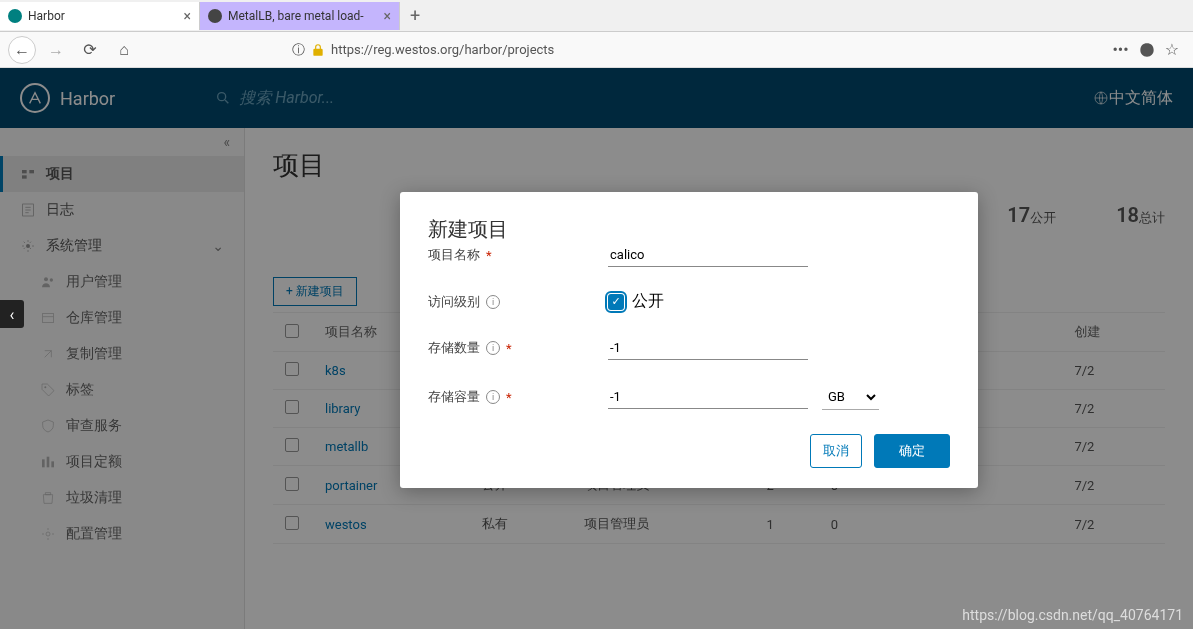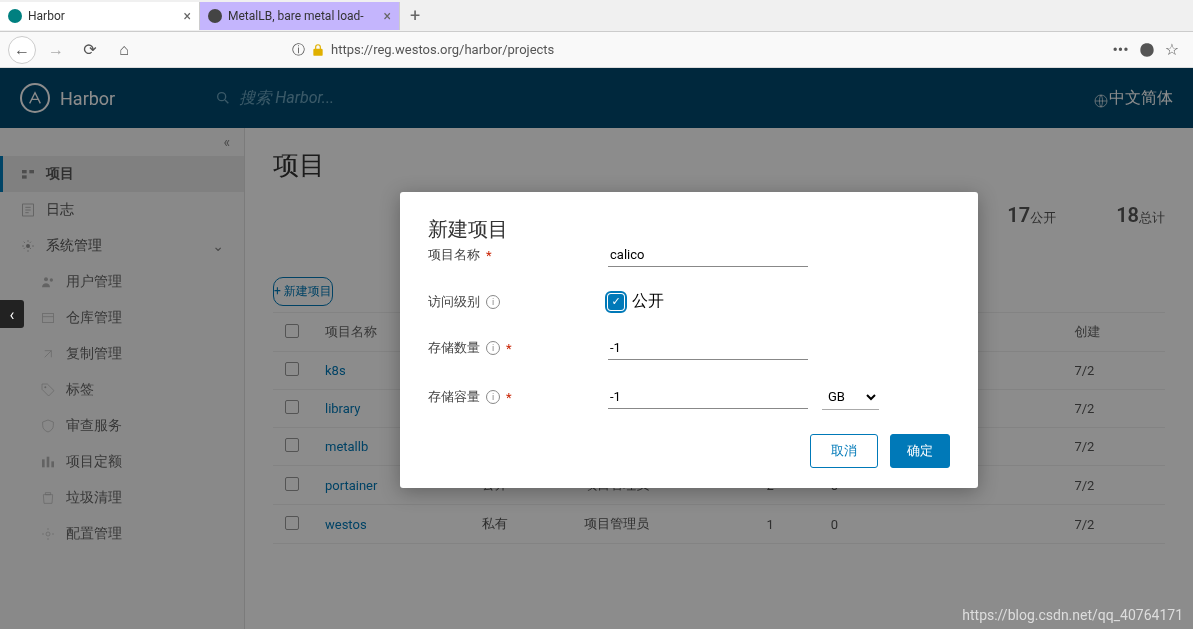--- a/index.html
+++ b/index.html
@@ -20,61 +20,61 @@
 .addr-wrap { flex: 1; display: flex; align-items: center; margin-left: 140px; }
 .addr-bar { flex: 1; height: 26px; display: flex; align-items: center; padding: 0 8px; font-size: 13px; color: #555; gap: 6px; }
 .addr-icons { display: flex; gap: 10px; align-items: center; color: #555; padding: 0 6px; }
 .lock-ico { width: 14px; height: 14px; }
 
 
 .harbor-header { height: 60px; background: #004a70; display: flex; align-items: center; padding: 0 20px; color: #fff; }
 .harbor-logo { display: flex; align-items: center; gap: 10px; font-size: 18px; }
 .harbor-logo-ico { width: 30px; height: 30px; border: 2px solid #fff; border-radius: 50%; display: flex; align-items: center; justify-content: center; }
 .harbor-search { margin-left: 100px; display: flex; align-items: center; gap: 8px; color: #6ba3bd; font-style: italic; }
-.harbor-lang { margin-left: auto; display: flex; align-items: flex-end; gap: 0; }
+.harbor-lang { margin-left: auto; display: flex; align-items: center; gap: 0; }
 
 
 .app-body { display: flex; height: calc(629px - 32px - 36px - 60px); }
 .sidebar { width: 245px; background: #fafafa; border-right: 1px solid #e0e0e0; overflow-y: auto; position: relative; }
 .sidebar-collapse { text-align: right; padding: 6px 14px; color: #888; font-size: 14px; }
 .side-item { display: flex; align-items: center; gap: 10px; padding: 9px 20px; font-size: 14px; color: #565656; cursor: pointer; }
 .side-item.active { background: #e9e9e9; font-weight: bold; border-left: 3px solid #007cbb; padding-left: 17px; }
 .side-item.sub { padding-left: 40px; color: #666; }
 .side-item .chev { margin-left: auto; color: #888; }
 .side-ico { width: 16px; height: 16px; opacity: 0.6; }
 
 
 .main { flex: 1; background: #fff; padding: 20px 28px; position: relative; overflow: hidden; }
 .page-title { font-size: 26px; color: #333; margin-bottom: 20px; }
 .stats { display: flex; gap: 60px; justify-content: flex-end; margin-bottom: 12px; margin-right: 0px; }
 .stat { font-size: 13px; color: #565656; }
 .stat b { font-size: 20px; font-weight: 600; }
 .toolbar { display: flex; gap: 8px; margin-bottom: 4px; margin-top: 50px; }
-.btn { border: 1px solid #0079b8; color: #0079b8; background: #fff; padding: 5px 0; font-size: 12px; border-radius: 10px; cursor: pointer; }
+.btn { border: 1px solid #0079b8; color: #0079b8; background: #fff; padding: 5px 12px; font-size: 12px; border-radius: 0; cursor: pointer; }
 .data-table { width: 100%; border-collapse: collapse; margin-top: 6px; }
 .data-table th, .data-table td { text-align: left; padding: 10px 12px; font-size: 13px; border-bottom: 1px solid #eee; color: #565656; }
 .data-table th { color: #666; font-weight: normal; border-top: 1px solid #eee; }
 .data-table td.link { color: #0079b8; }
 .chk { width: 14px; height: 14px; border: 1px solid #999; border-radius: 2px; display: inline-block; }
 
 
 .overlay { position: absolute; top: 68px; left: 0; right: 0; bottom: 0; background: rgba(0,0,0,0.45); }
 .modal { position: absolute; top: 192px; left: 400px; width: 578px; background: #fff; border-radius: 3px; padding: 24px 28px 20px; box-shadow: 0 4px 20px rgba(0,0,0,0.3); }
 .modal h3 { font-size: 20px; font-weight: normal; color: #333; }
 .form-row { display: flex; align-items: center; margin-bottom: 24px; }
 .form-label { width: 180px; font-size: 13px; color: #444; display: flex; align-items: center; gap: 6px; }
 .req { color: #c92100; }
 .info-ico { width: 14px; height: 14px; border: 1px solid #888; border-radius: 50%; display: inline-flex; align-items: center; justify-content: center; font-size: 9px; color: #888; }
 .form-input { border: none; border-bottom: 1px solid #888; padding: 4px 2px; font-size: 13px; width: 200px; outline: none; }
 .form-select { border: none; border-bottom: 1px solid #aaa; padding: 4px 18px 4px 2px; font-size: 13px; background: transparent; margin-left: 14px; }
 .checkbox-wrap { display: flex; align-items: center; gap: 8px; }
 .checkbox { width: 16px; height: 16px; background: #0079b8; border-radius: 3px; display: flex; align-items: center; justify-content: center; color: #fff; font-size: 11px; outline: 2px solid #0079b8; outline-offset: 1px; }
 .modal-actions { display: flex; justify-content: flex-end; gap: 12px; margin-top: 18px; }
-.btn-outline { border: 1px solid #0079b8; color: #0079b8; background: #fff; padding: 7px 20px; font-size: 13px; border-radius: 3px; cursor: pointer; }
-.btn-primary { border: 1px solid #0079b8; color: #fff; background: #0079b8; padding: 7px 16px; font-size: 13px; border-radius: 3px; cursor: pointer; }
+.btn-outline { border: 1px solid #0079b8; color: #0079b8; background: #fff; padding: 7px 12px; font-size: 13px; border-radius: 3px; cursor: pointer; }
+.btn-primary { border: 1px solid #0079b8; color: #fff; background: #0079b8; padding: 7px 24px; font-size: 13px; border-radius: 3px; cursor: pointer; }
 
 .side-handle { position: absolute; top: 300px; left: 0; width: 24px; height: 28px; background: #222; color: #fff; display: flex; align-items: center; justify-content: center; border-radius: 0 3px 3px 0; z-index: 99; }
 .watermark { position: absolute; bottom: 6px; right: 10px; color: #ddd; font-size: 14px; z-index: 200; }
 </style>
 </head>
 <body>
 
 <div class="browser-tabs">
   <div class="tab active">
     <span class="tab-favicon" style="background:teal"></span>

